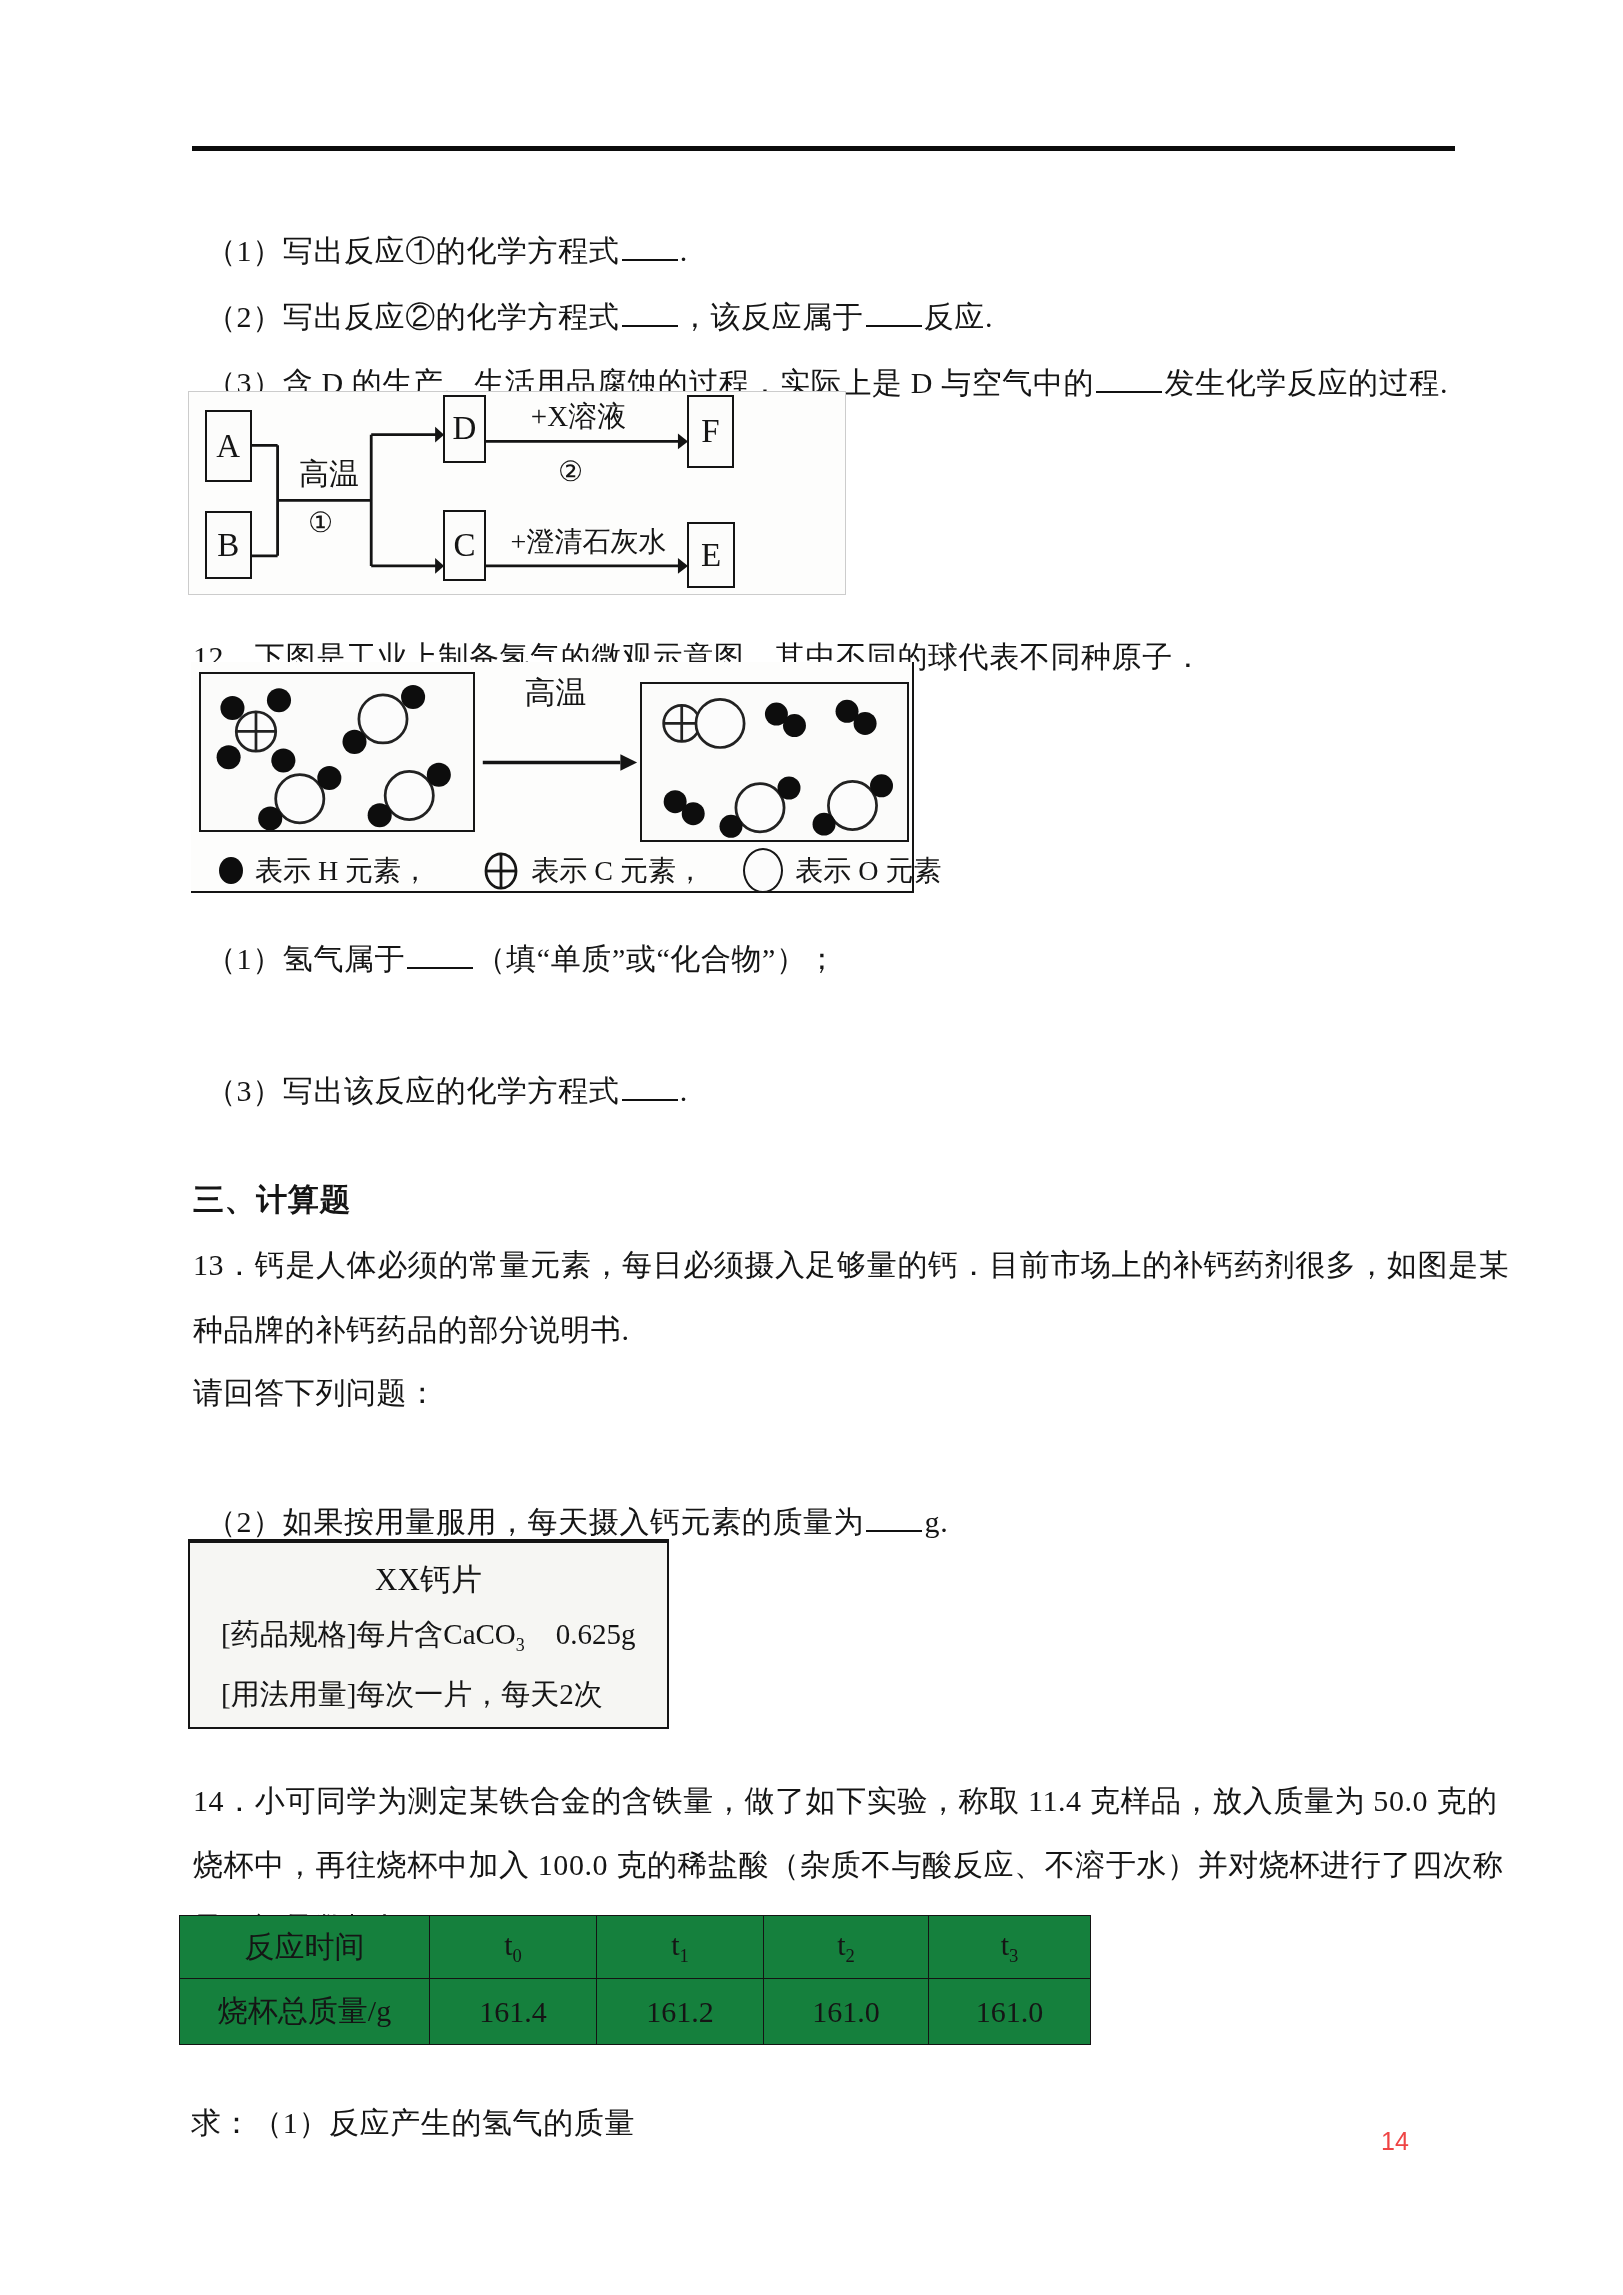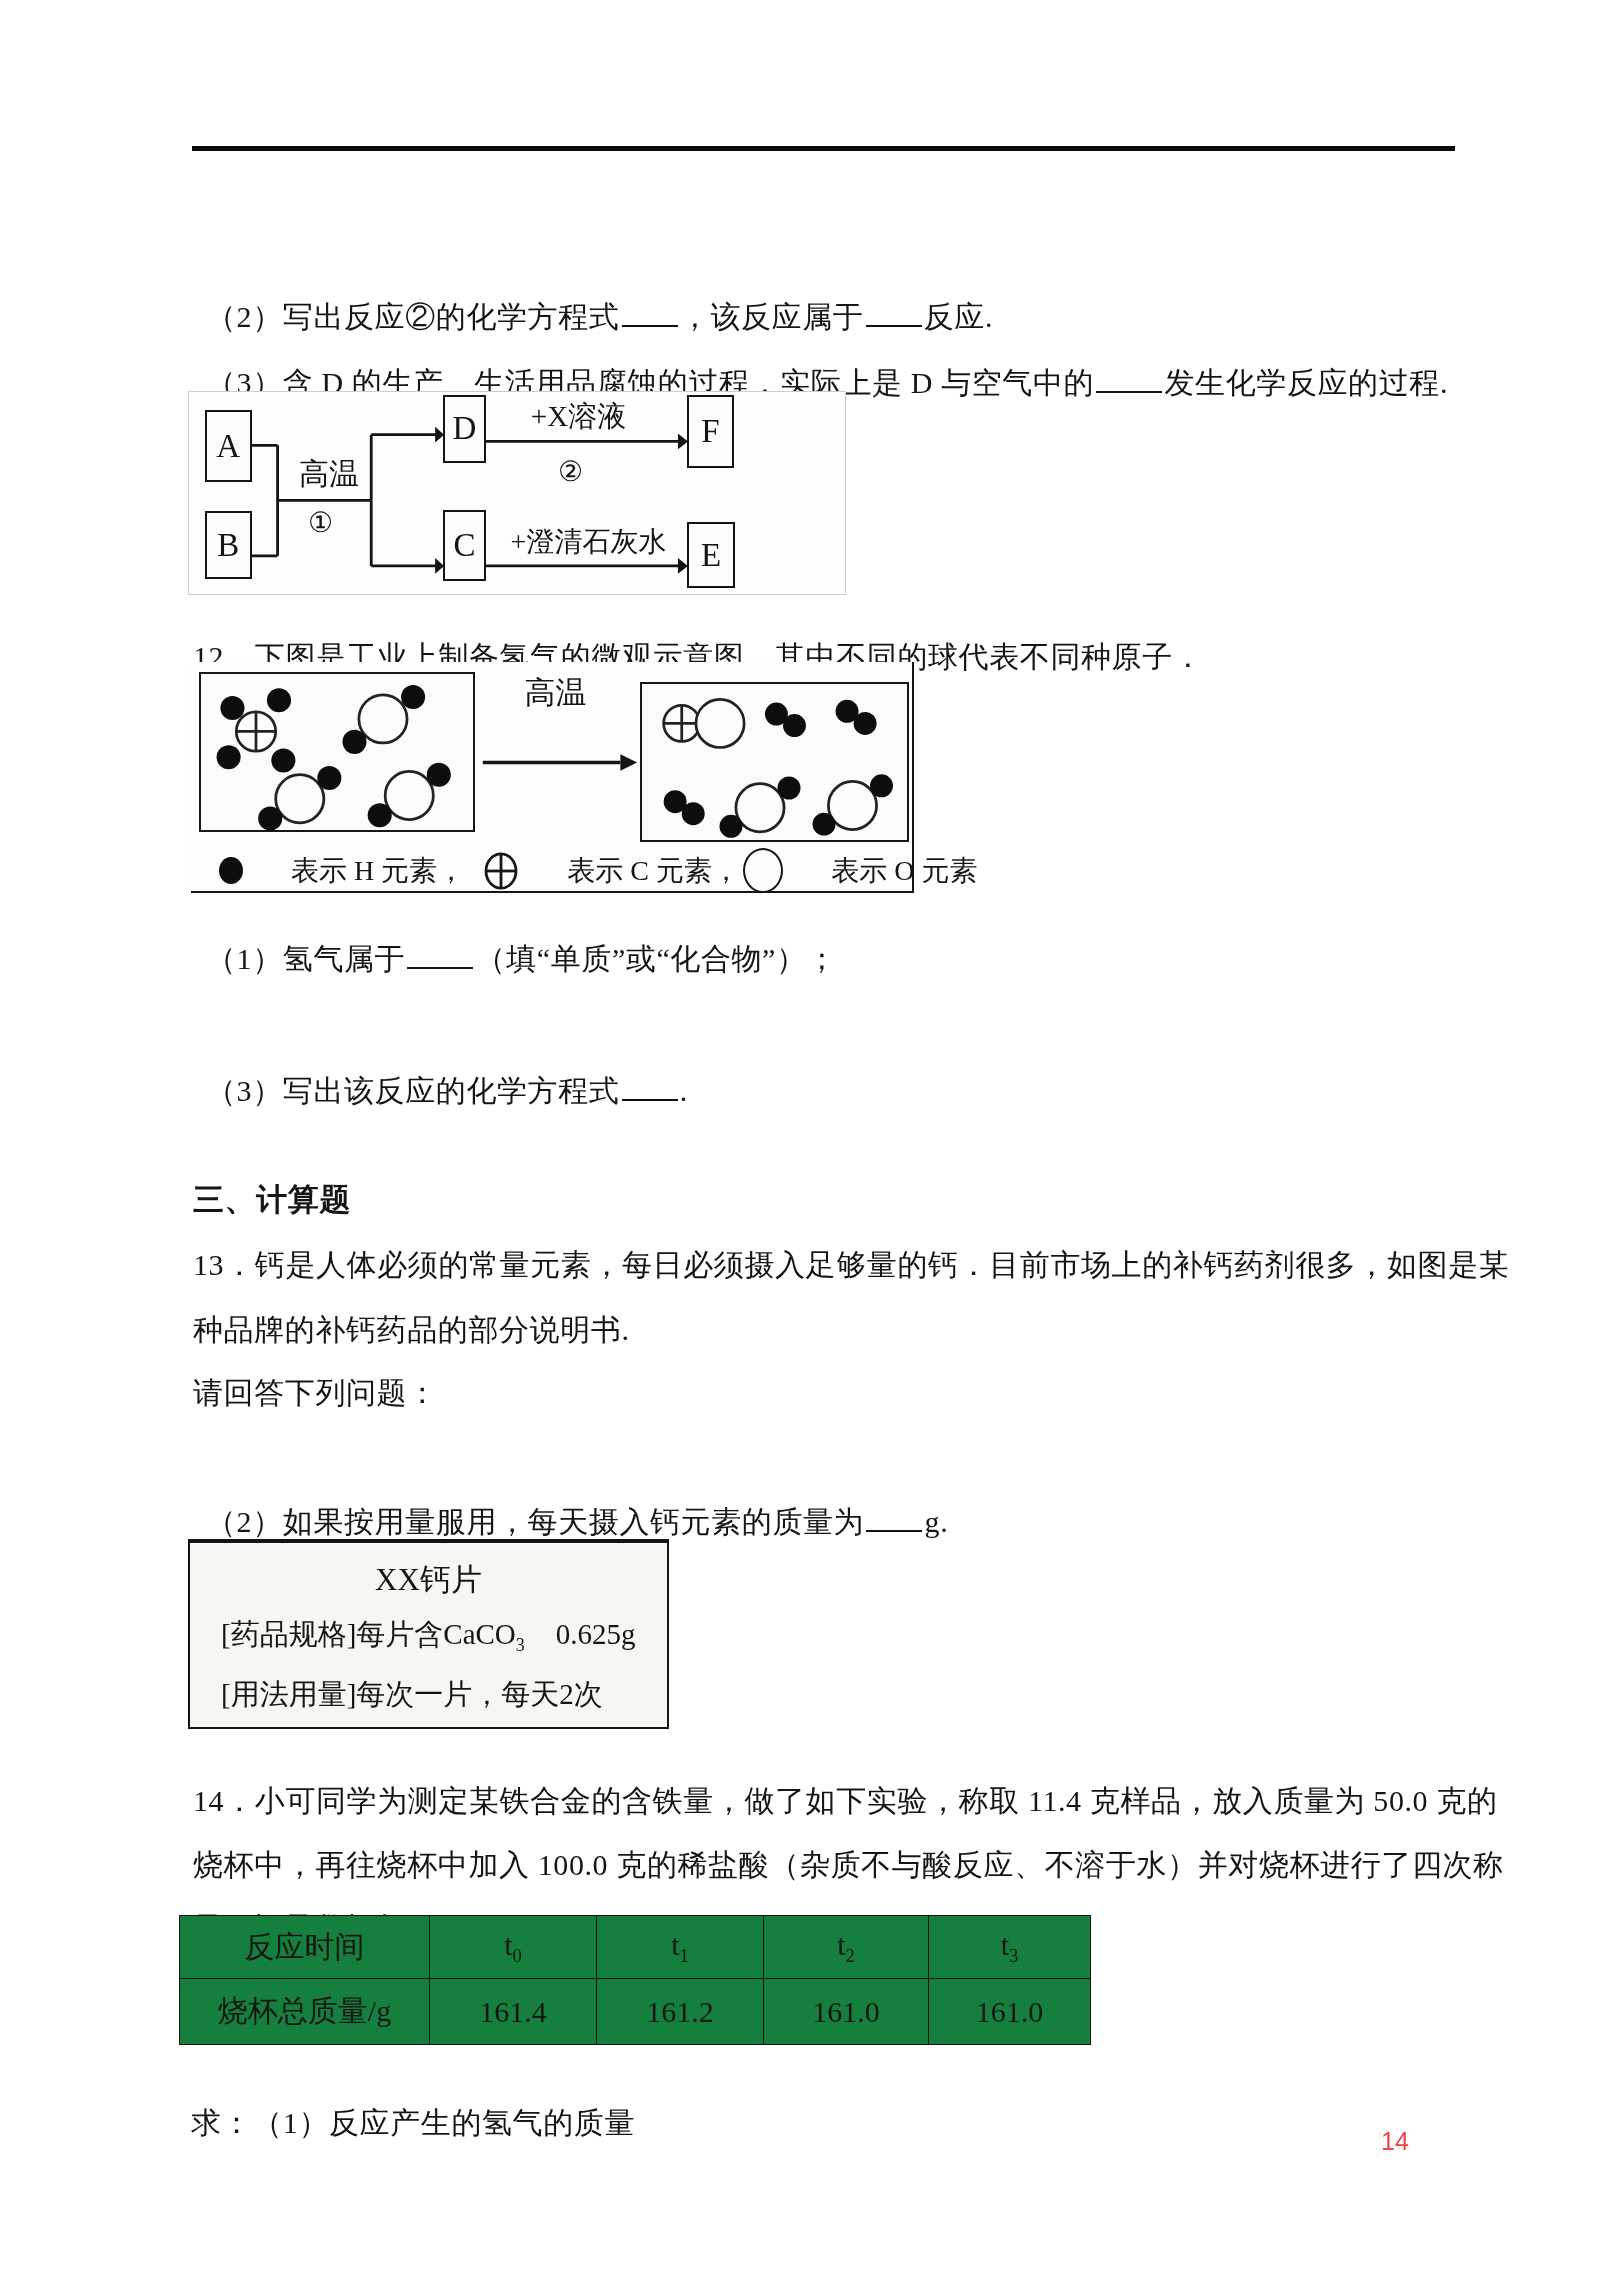--- a/index.html
+++ b/index.html
@@ -52,21 +52,21 @@
     position:absolute;border:2.8px solid #161616;background:#fbfbfa;box-sizing:border-box;
   }
   .mol-box svg{display:block;width:100%;height:100%;}
   .mol-box .h{fill:#0d0d0d;stroke:none;}
   .mol-box .c,.mol-box .o{fill:#fcfcfc;stroke:#222;stroke-width:5;}
   .mol-box line{stroke:#222;stroke-width:5;}
   .mol-cond{position:absolute;left:317px;top:10px;width:95px;font-size:31px;text-align:center;}
   .mol-arrow{position:absolute;left:283px;top:81px;}
   .mol-arrow line{stroke:#141414;stroke-width:6;}
   .mol-arrow polygon{fill:#141414;}
-  .legend-item{position:absolute;top:186px;display:flex;align-items:center;height:45px;gap:36px;}
+  .legend-item{position:absolute;top:186px;display:flex;align-items:center;height:45px;}
   .legend-text{font-size:28px;white-space:nowrap;}
   .atom-h-icon{width:23.6px;height:27px;background:#0d0d0d;border-radius:50%;margin-right:12.3px;flex:none;}
   .atom-c-icon{margin-right:12.3px;flex:none;}
   .atom-c-icon ellipse{fill:#fcfcfc;stroke:#161616;stroke-width:5;}
   .atom-c-icon line{stroke:#161616;stroke-width:5;}
   .atom-o-icon{width:40px;height:45px;border:2.8px solid #161616;border-radius:50%;margin-right:12.3px;background:#fcfcfc;flex:none;box-sizing:border-box;}
   
   .med-box{
     position:absolute;left:188px;top:1539px;width:481px;height:190px;
     border:2.2px solid #141414;border-top-width:4.5px;background:#f6f6f3;box-sizing:border-box;
@@ -91,20 +91,21 @@
     font-family:"Liberation Sans","DejaVu Sans",sans-serif;font-size:25px;color:#ef4444;
   }
 </style>
 </head>
 <body>
 
 <div class="page">
 
   <div class="header-rule"></div>
 
+  <p class="line item" style="top:203px;"><span>（1）写出反应①的化学方程式</span><span class="blank"></span><span>.</span></p>
 
   <p class="line item" style="top:269px;"><span>（2）写出反应②的化学方程式</span><span class="blank"></span><span>，该反应属于</span><span class="blank"></span><span>反应.</span></p>
 
   <p class="line item" style="top:335px;"><span>（3）含 D 的生产、生活用品腐蚀的过程，实际上是 D 与空气中的</span><span class="blank wide"></span><span>发生化学反应的过程.</span></p>
 
   <div class="diagram1">
     <svg class="d1svg" width="656" height="202" viewBox="0 0 1170 360">
       <path d="M112,95 H158 M112,292 H158 M158,95 V292 M158,193 H325 M325,76 V310 M325,76 H441 M325,310 H441 M527,88 H874 M527,310 H874"></path>
       <polygon points="439,62 439,90 455,76"></polygon>
       <polygon points="439,296 439,324 455,310"></polygon>

